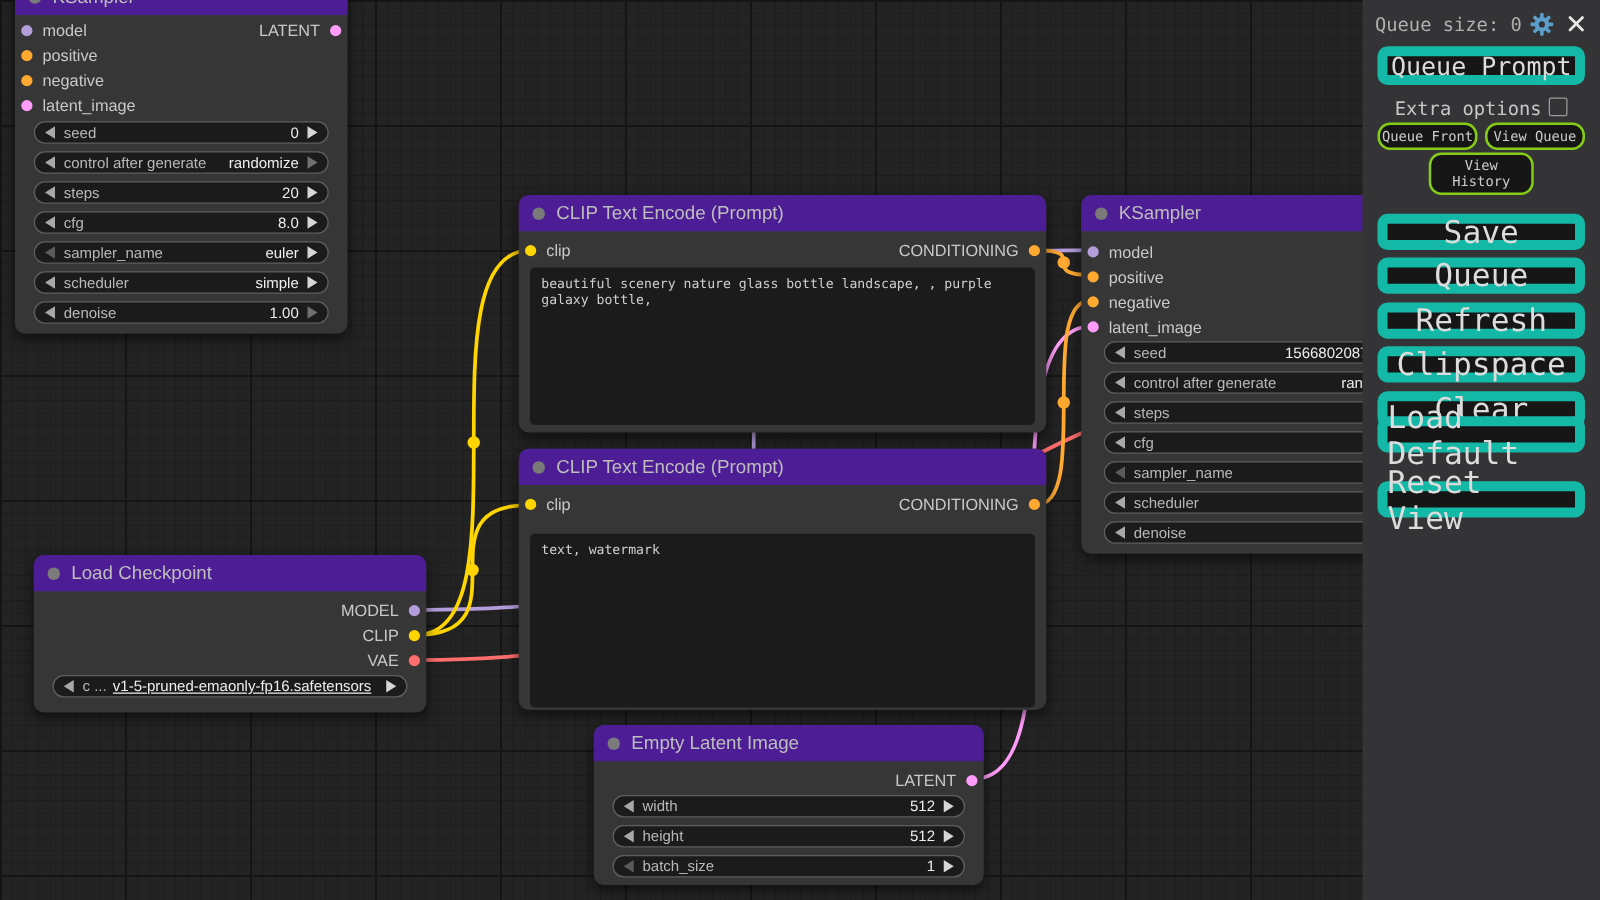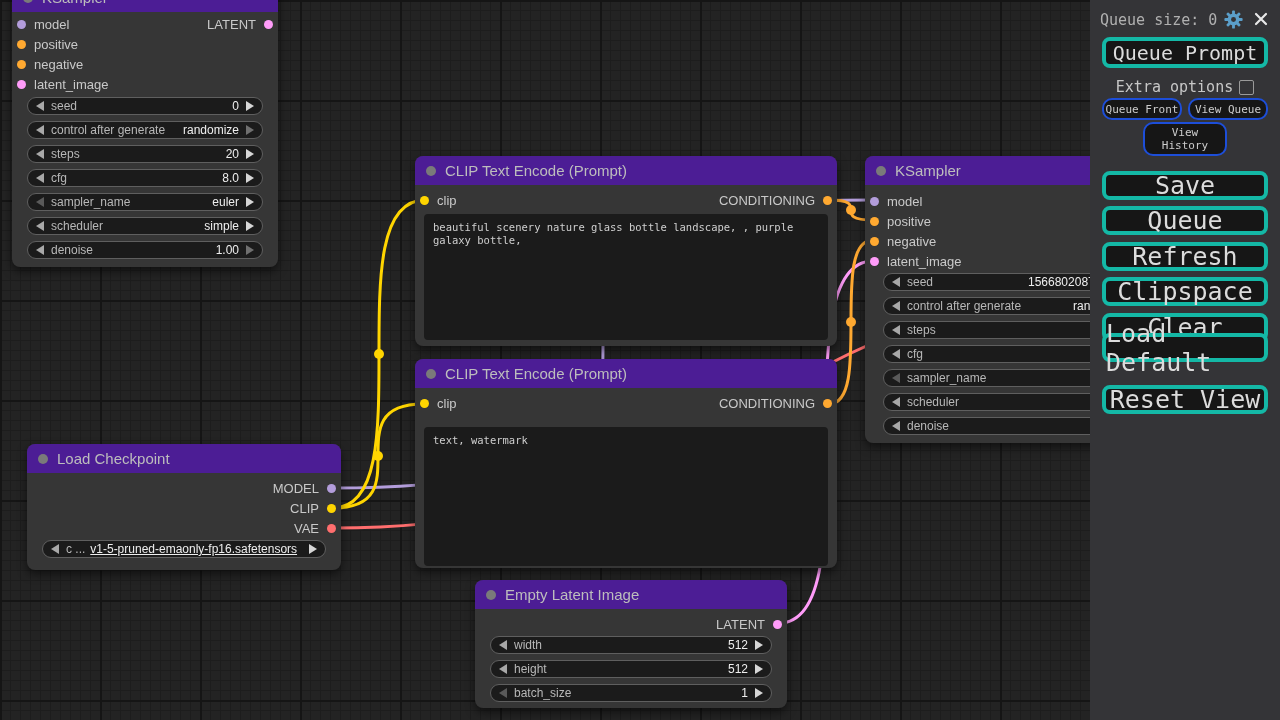--- a/index.html
+++ b/index.html
@@ -46,29 +46,29 @@
         box-sizing:border-box;font-family:"DejaVu Sans Mono",monospace;
         font-size:10.5px;line-height:13px;color:#cfcfcf;white-space:pre-wrap;
         word-break:break-word;}
   
   .panel{position:absolute;left:1090px;top:0;width:190px;height:720px;z-index:10;
          background:#343437;font-family:"DejaVu Sans Mono",monospace;color:#c7c7c7;}
   .qsize{position:absolute;left:10px;top:11px;font-size:15px;color:#b0b0b0;}
   .gear{position:absolute;left:134px;top:10px;width:19px;height:19px;cursor:pointer;}
   .closex{position:absolute;left:163px;top:11px;width:16px;height:16px;cursor:pointer;}
   .pbtn{position:absolute;left:12px;width:166px;box-sizing:border-box;
-        background:#161616;border:4px solid #14b8a6;border-radius:8px;
+        background:#161616;border:8px solid #14b8a6;border-radius:8px;
         color:#dcdcdc;display:flex;align-items:center;justify-content:center;
         font-family:"DejaVu Sans Mono",monospace;cursor:pointer;}
   .qp{top:37px;height:31px;font-size:20px;}
   .big{height:29px;font-size:25px;}
-  .extra{position:absolute;left:0;top:78px;width:190px;display:flex;align-items:center;
+  .extra{position:absolute;left:0;top:78px;width:190px;display:flex;
          justify-content:center;gap:6px;font-size:15px;color:#c7c7c7;}
   .chk{width:13px;height:13px;border:1px solid #9a9a9a;border-radius:2px;background:transparent;}
-  .sbtn{position:absolute;box-sizing:border-box;background:#161616;border:2px solid #1d4ed8;
+  .sbtn{position:absolute;box-sizing:border-box;background:#161616;border:2px solid #84cc16;
         border-radius:10px;color:#cccccc;display:flex;align-items:center;justify-content:center;
         text-align:center;font-family:"DejaVu Sans Mono",monospace;font-size:11px;
         line-height:13px;cursor:pointer;}
 </style>
 </head>
 <body>
 
 <svg class="wires" width="1280" height="720">
   <path d="M333,528 C760,528 740,290 1160,290" stroke="#FF6E6E" stroke-width="3" fill="none"></path>
   <path d="M333,488 C873,488 333,200 873,200" stroke="#B39DDB" stroke-width="3" fill="none"></path>

